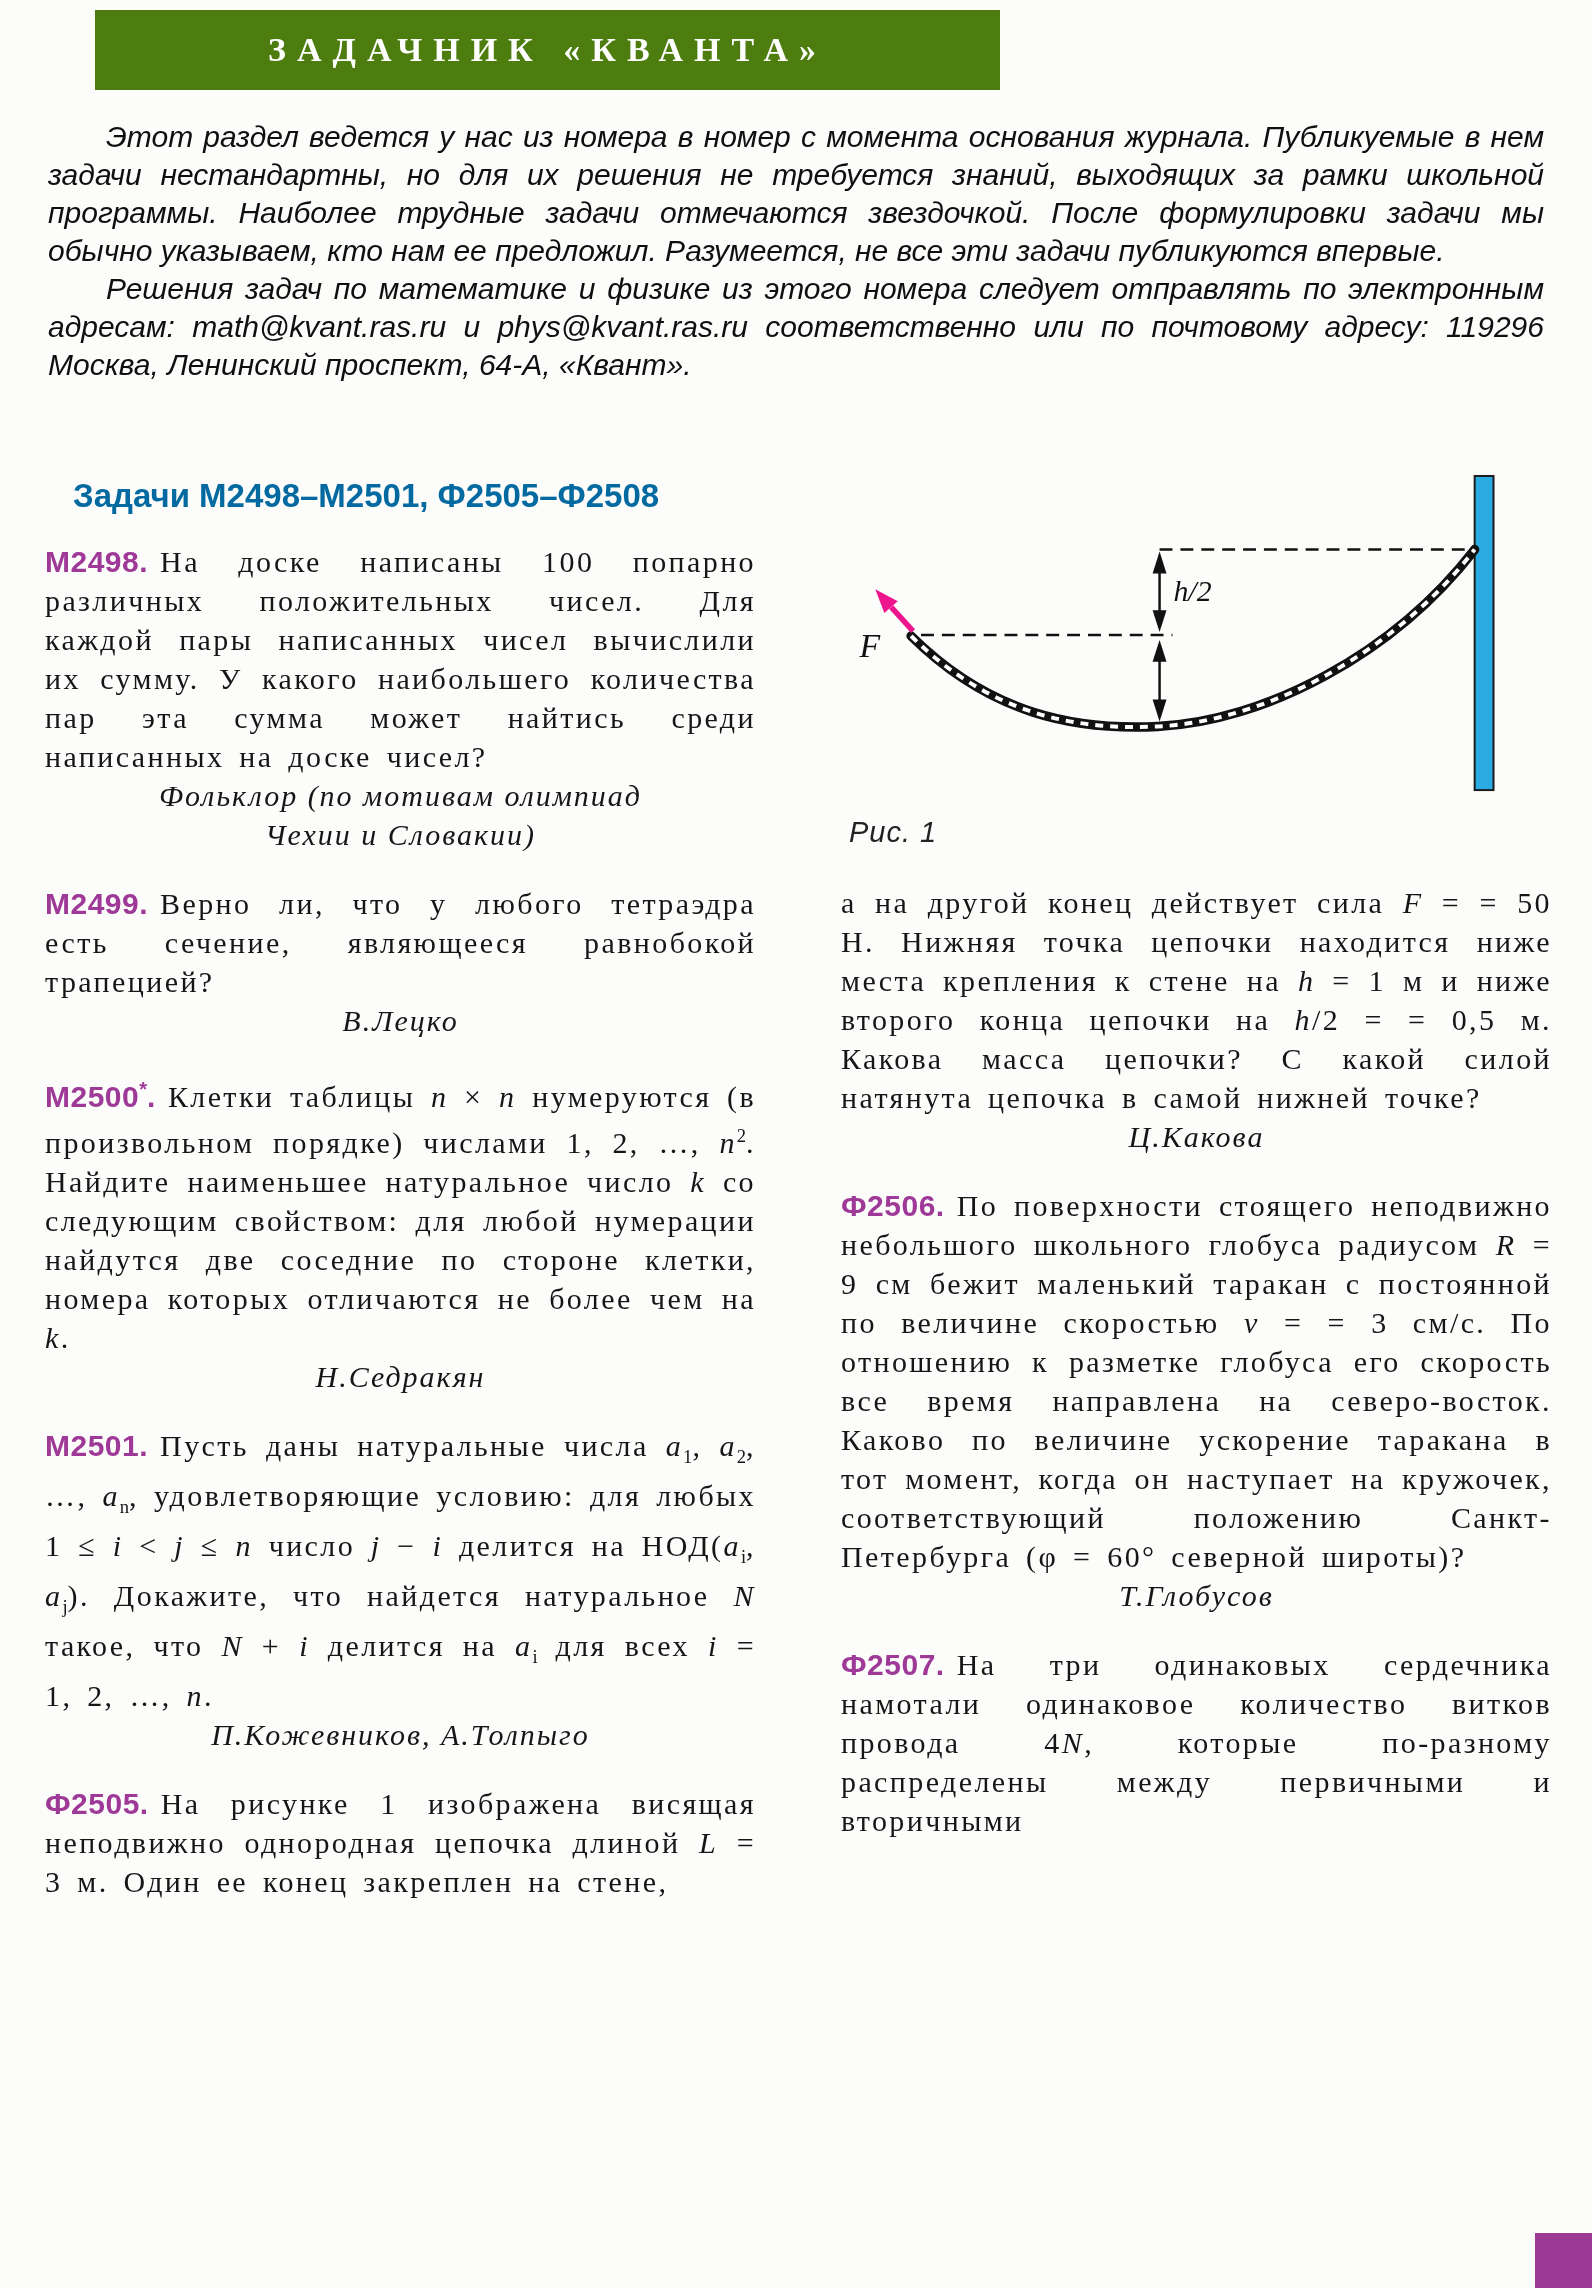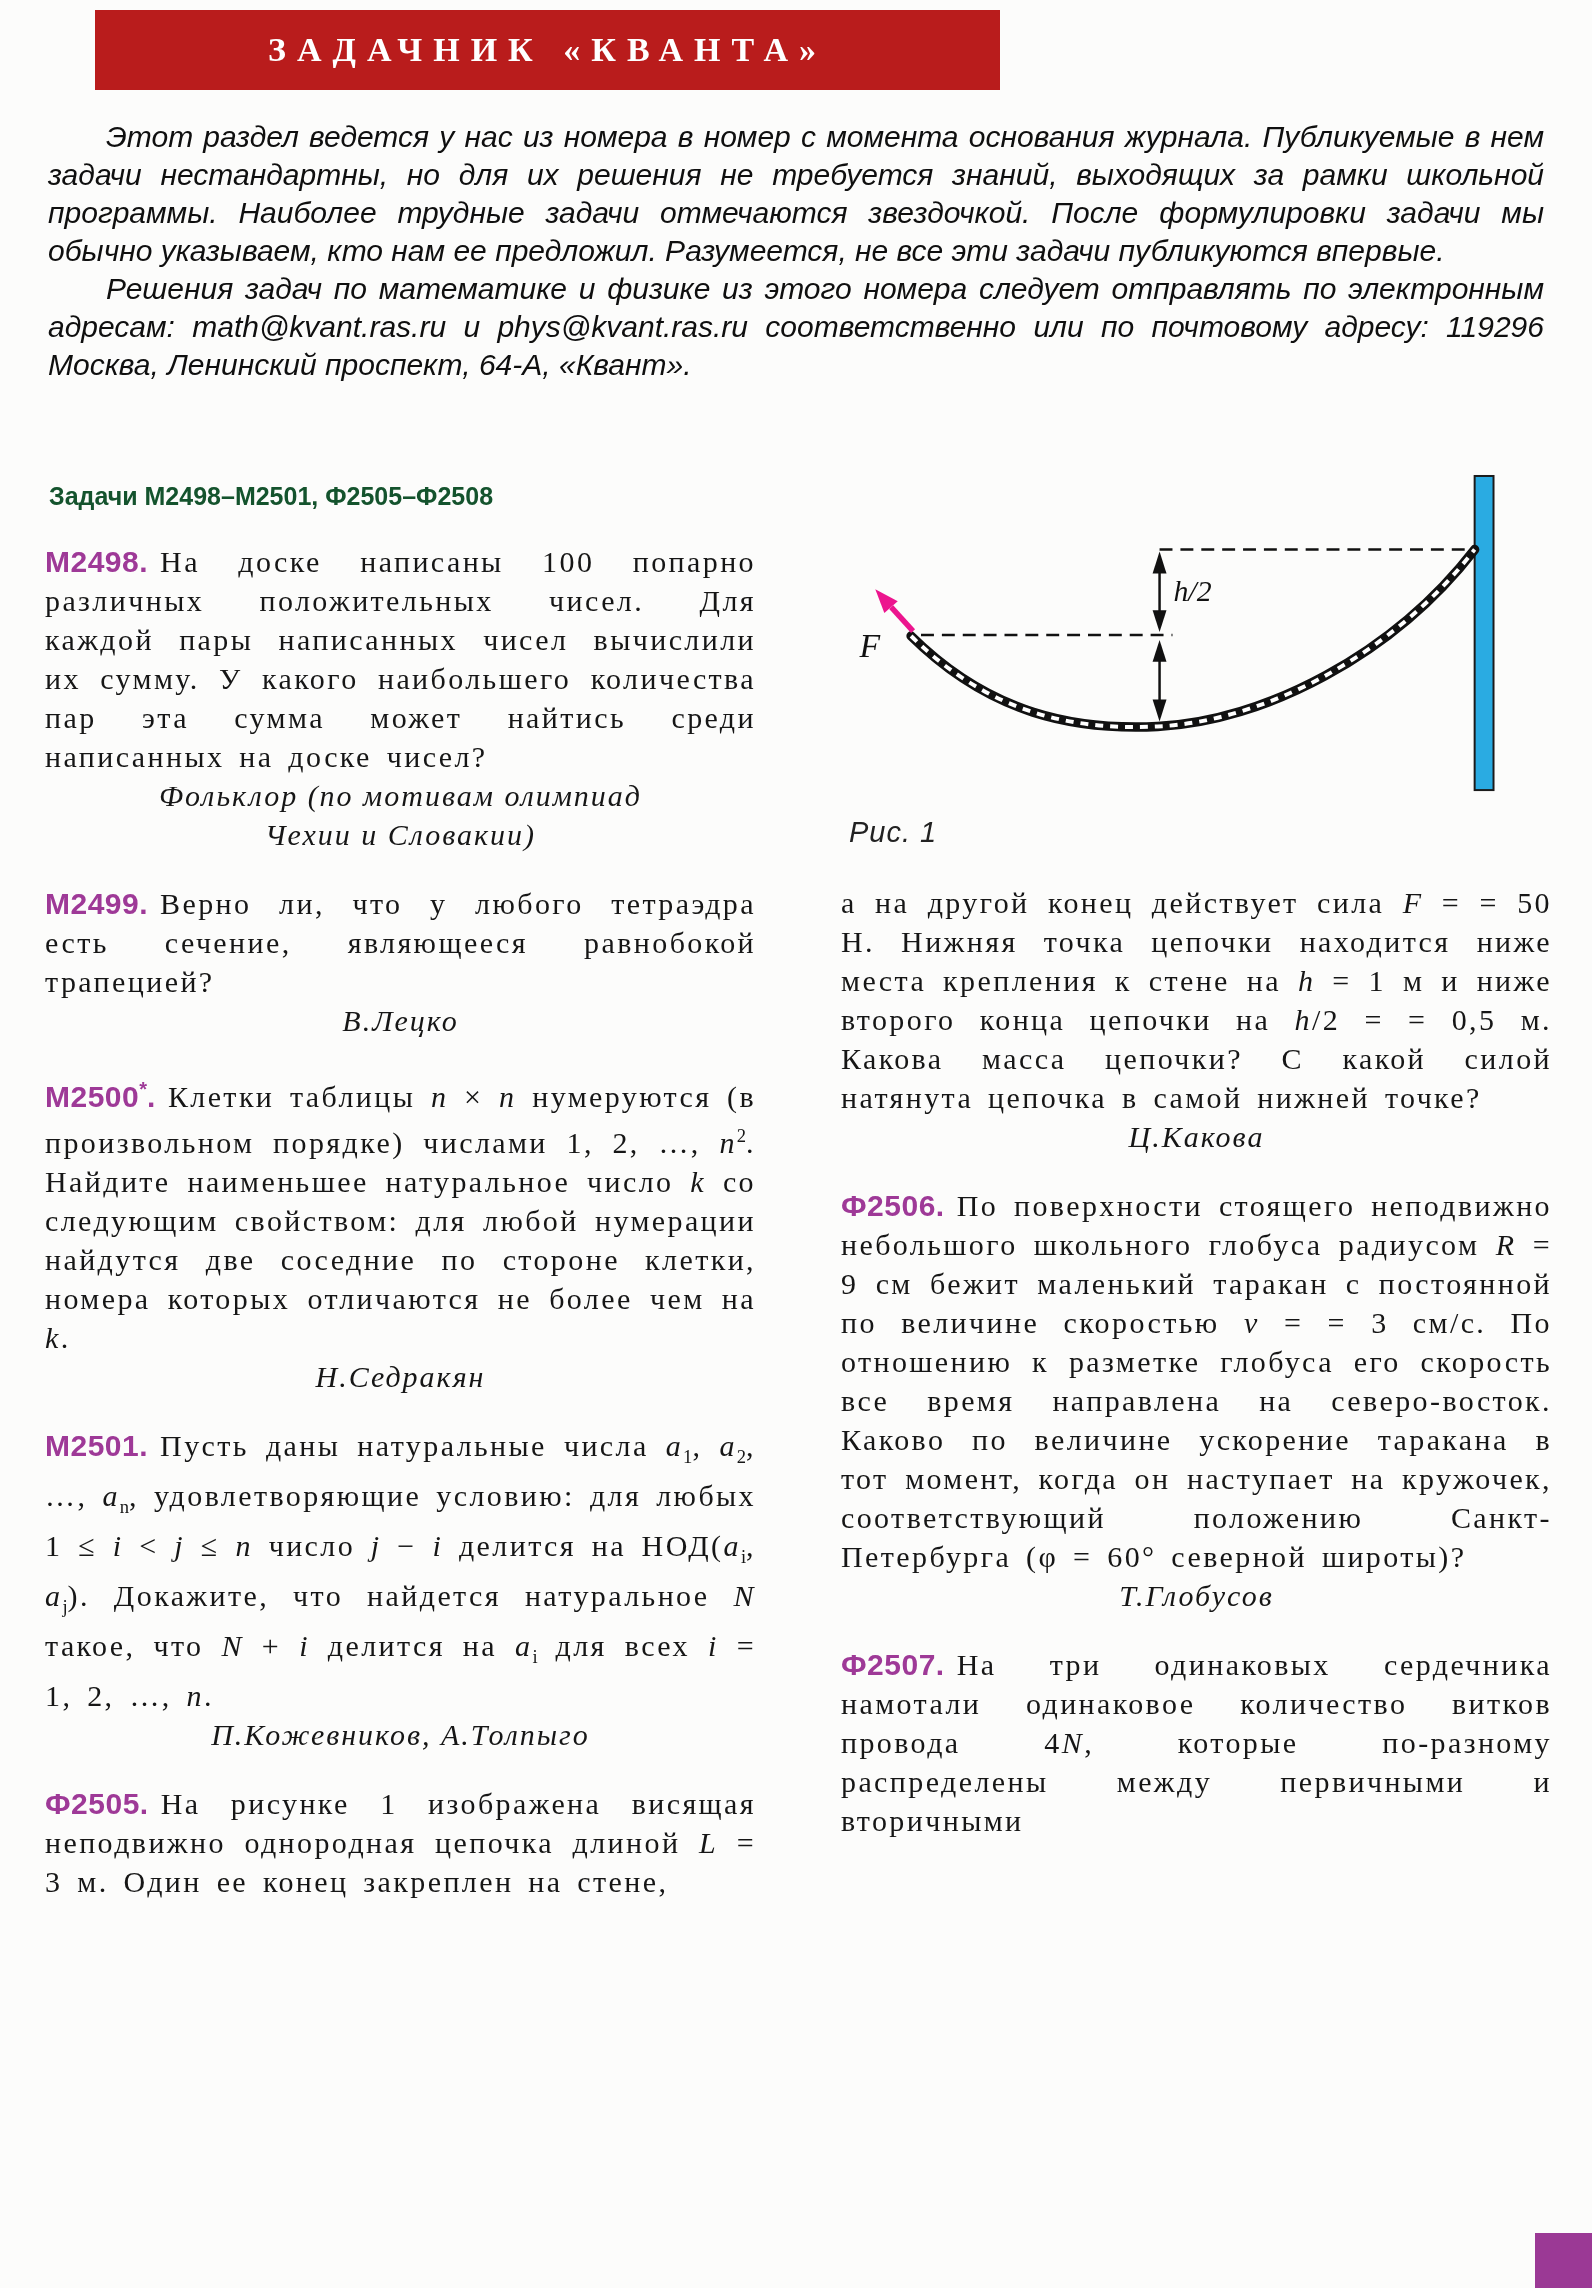--- a/index.html
+++ b/index.html
@@ -12,21 +12,21 @@
   .page {
     position:relative;
     width:1592px; height:2289px;
     overflow:hidden;
     background:#fcfcfb;
   }
   
   .banner {
     margin:10px 0 0 95px;
     width:905px; height:80px;
-    background:#b91c1c;
+    background:#4d7c0f;
     color:#ffffff;
     display:flex; align-items:center; justify-content:center;
     font-family:"Liberation Serif", serif;
     font-weight:bold;
     font-size:34px;
     letter-spacing:11px;
     white-space:nowrap;
   }
   
   .title { width:905px; margin:8px 0 0 95px; color:#101010; font-family:"Liberation Sans", sans-serif; }
@@ -50,23 +50,23 @@
     text-align:justify;
     color:#0f0f0f;
   }
   .intro p { text-indent:58px; }
   
   .columns { display:flex; gap:85px; padding:0 40px 0 45px; margin-top:90px; }
   .col { width:711px; }
   .sheading {
     font-family:"Liberation Sans", sans-serif;
     font-weight:bold;
-    font-size:25px; line-height:44px;
-    margin:0 0 24px 4px;
-    color:#14532d;
+    font-size:33px; line-height:44px;
+    margin:0 0 24px 28px;
+    color:#0369a1;
     white-space:nowrap;
   }
   .prob {
     text-align:justify;
     font-size:30px; line-height:39px;
     letter-spacing:2.4px; word-spacing:5px;
     margin-top:30px;
   }
   .prob.first { margin-top:0; }
   .prob sub, .prob sup { font-size:0.62em; letter-spacing:0; }

